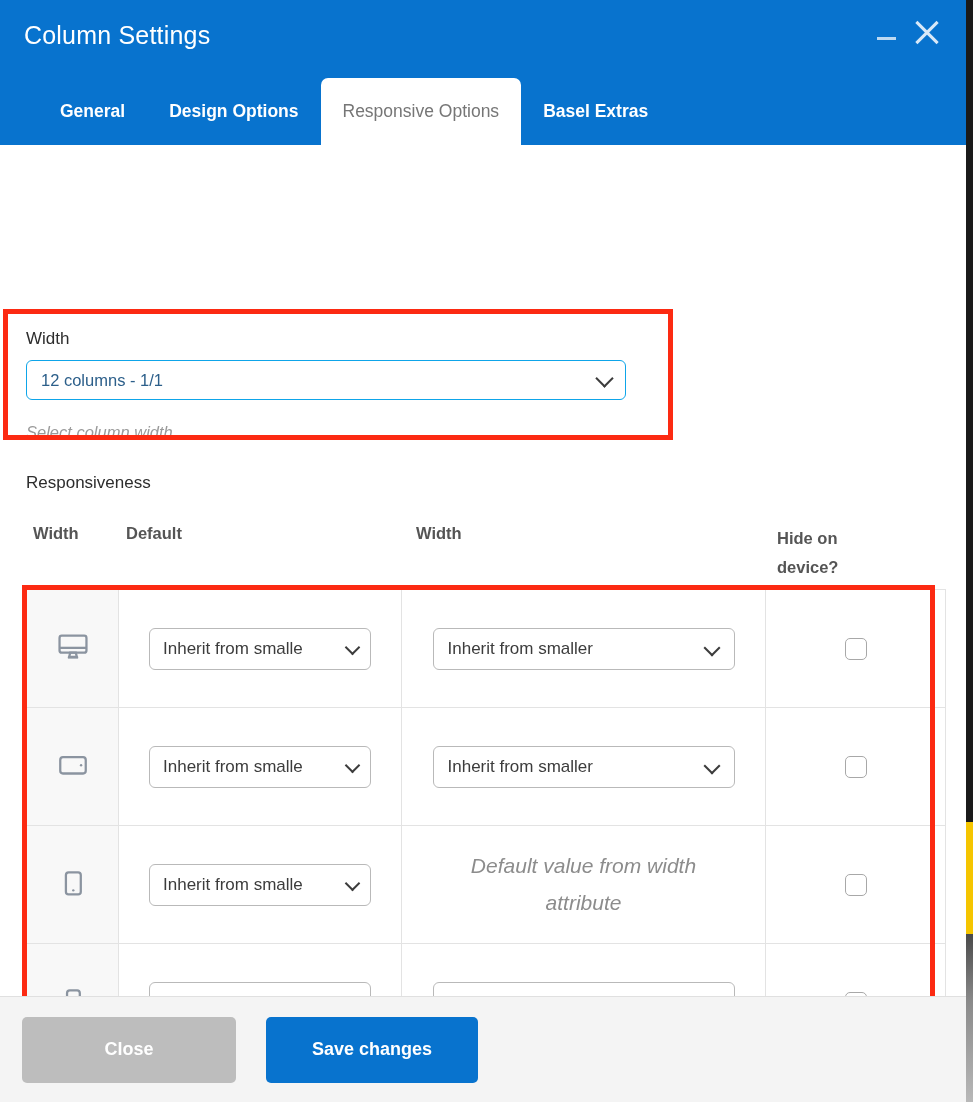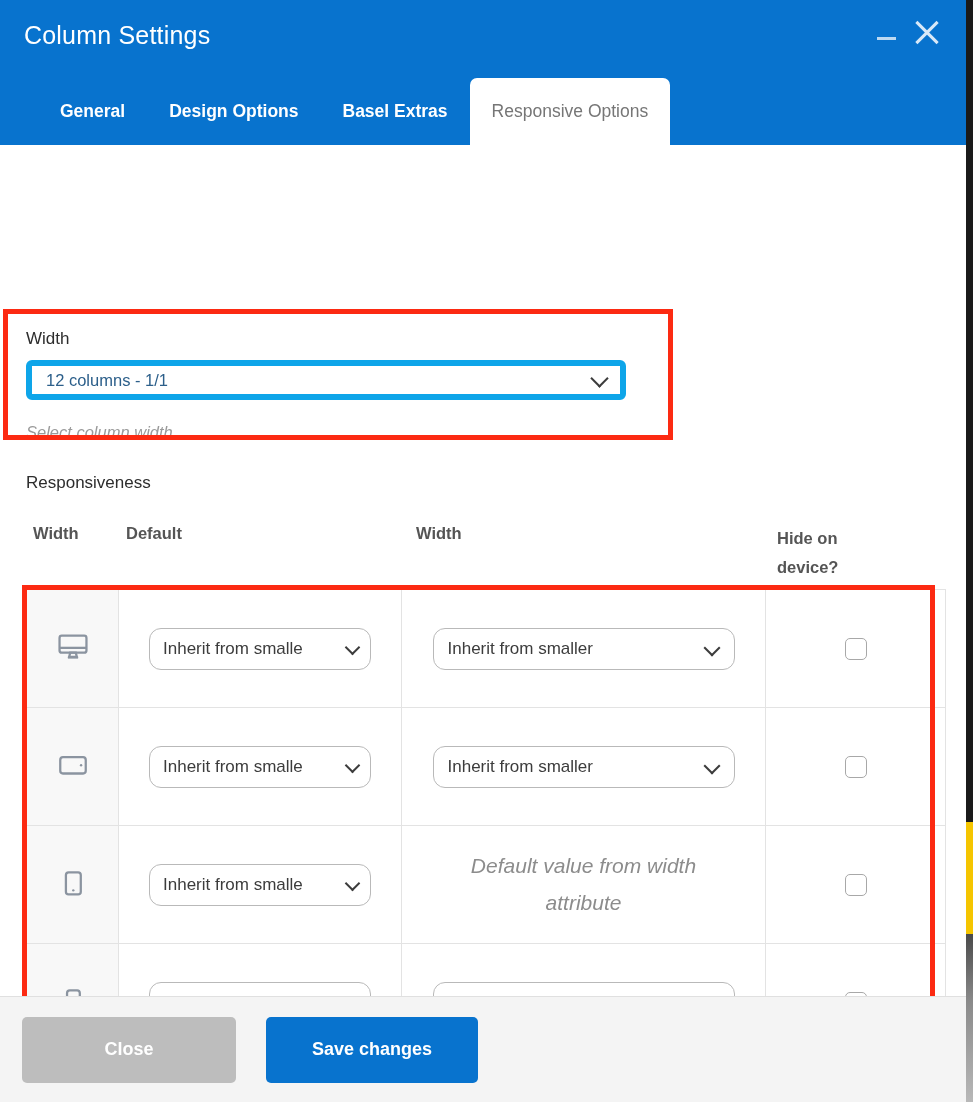--- a/index.html
+++ b/index.html
@@ -81,21 +81,21 @@
     position: absolute; border: 5px solid #fc2a12; pointer-events: none;
   }
   .hl-width { left: 3px; top: 164px; width: 670px; height: 131px; }
   .hl-table { left: 22px; top: 440px; width: 913px; height: 473px; }
 
   .field-width { position: absolute; left: 26px; top: 184px; width: 600px; }
   .field-label {
     font-size: 17px; color: #2d2d2d; font-weight: 400; margin-bottom: 11px;
   }
   .select {
-    position: relative; border: 6px solid #0ea5e9; border-radius: 6px;
+    position: relative; border: 1px solid #0ea5e9; border-radius: 6px;
     height: 40px; background: #ffffff; display: flex; align-items: center;
     padding: 0 38px 0 14px; cursor: pointer;
   }
   .select .val { font-size: 16.5px; color: #2c5f8a; white-space: nowrap; overflow: hidden; }
   .chev {
     position: absolute; right: 14px; top: 50%; width: 13px; height: 13px;
     margin-top: -8px; border-right: 2.4px solid #3c3c3c; border-bottom: 2.4px solid #3c3c3c;
     transform: rotate(45deg);
   }
   .field-desc {
@@ -126,21 +126,21 @@
     border: 1px solid #e3e3e3; height: 118px; vertical-align: middle;
     padding: 0;
   }
   .col-device { width: 92px; background: #f8f8f8; text-align: center; }
   .col-offset { width: 283px; text-align: center; }
   .col-width  { width: 364px; text-align: center; }
   .col-hide   { width: 180px; text-align: center; }
 
   .cell-select {
     display: inline-flex; align-items: center; position: relative;
-    border: 1px solid #b9b9b9; border-radius: 12px; height: 42px;
+    border: 1px solid #b9b9b9; border-radius: 6px; height: 42px;
     background: #ffffff; cursor: pointer; text-align: left;
   }
   .cell-select .val { font-size: 17px; color: #3c3c3c; white-space: nowrap;
     overflow: hidden; text-overflow: clip; }
   .sel-offset { width: 222px; padding: 0 32px 0 13px; }
   .sel-offset .chev { right: 12px; width: 11px; height: 11px; margin-top: -7px;
     border-right-width: 2.2px; border-bottom-width: 2.2px; }
   .sel-width { width: 302px; padding: 0 38px 0 14px; }
   .sel-width .chev { right: 16px; width: 12px; height: 12px; margin-top: -7px; }
 
@@ -186,22 +186,22 @@
       <div class="modal-title">Column Settings</div>
 
       <div class="win-controls">
         <div class="btn-min"></div>
         <div class="btn-close"></div>
       </div>
 
       <div class="tabs">
         <div class="tab">General</div>
         <div class="tab">Design Options</div>
+        <div class="tab active">Responsive Options</div>
         <div class="tab">Basel Extras</div>
-        <div class="tab active">Responsive Options</div>
       </div>
     </div>
 
     <div class="modal-body">
 
       <div class="field-width">
         <div class="field-label">Width</div>
         <div class="select">
           <span class="val">12 columns - 1/1</span>
           <span class="chev"></span>

